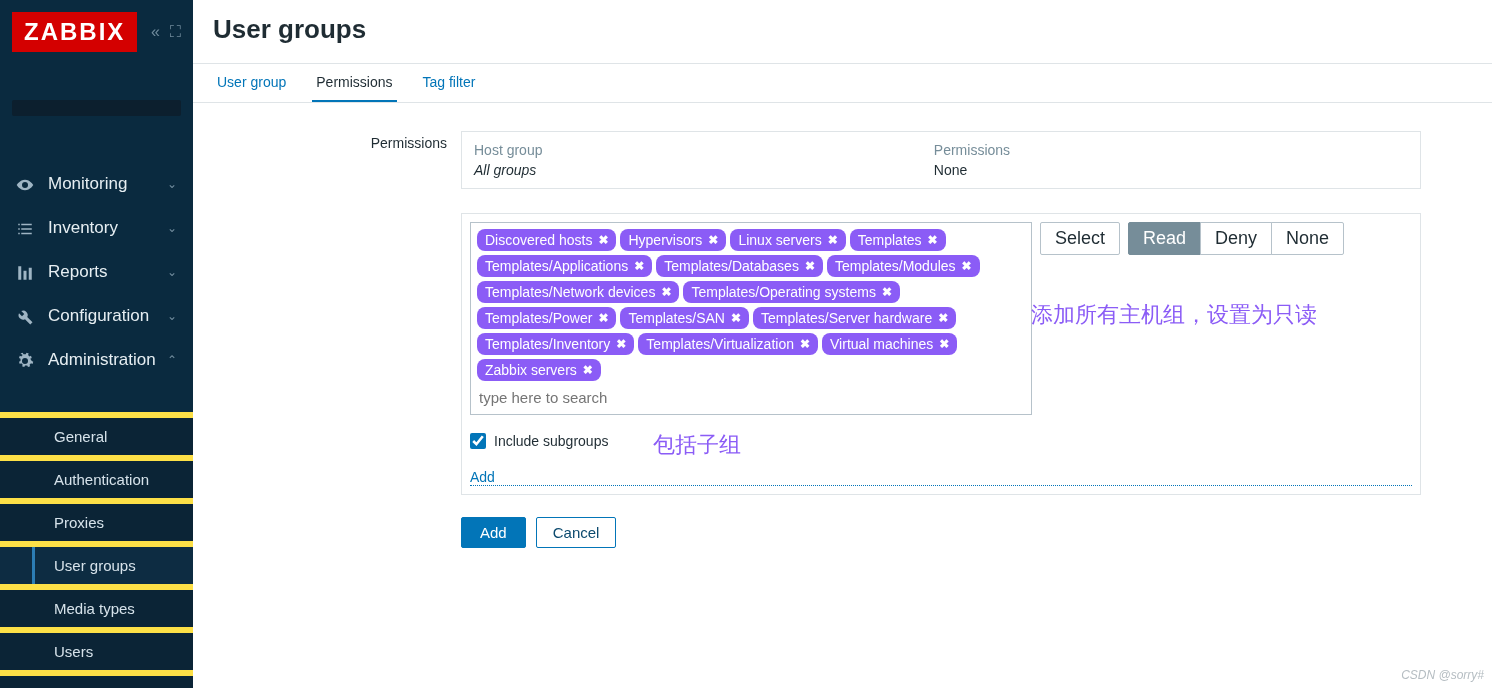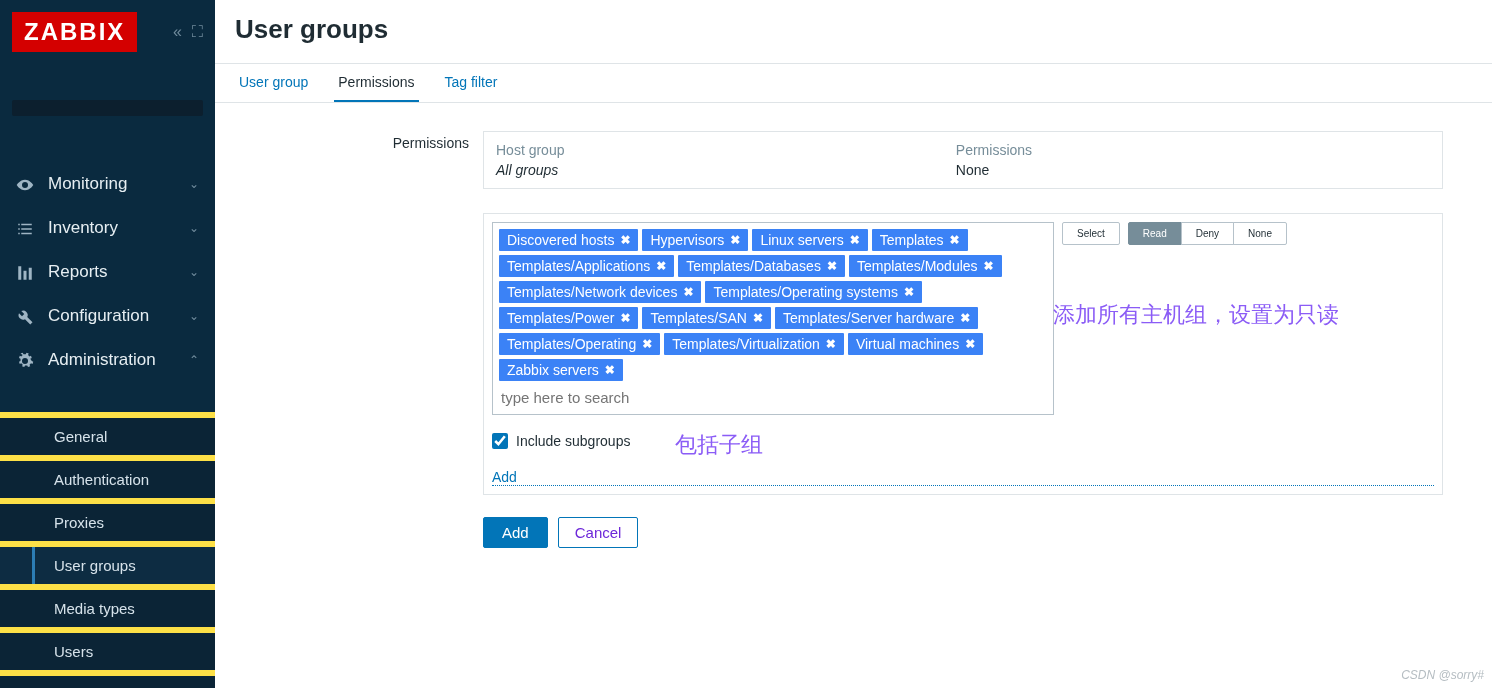--- a/index.html
+++ b/index.html
@@ -1,20 +1,20 @@
 <!DOCTYPE html>
 <html><head>
 <meta charset="utf-8">
 <style>
 * { box-sizing: border-box; margin: 0; padding: 0; }
 body { font-family: Arial, Helvetica, sans-serif; font-size: 14px; color: #1f2c33; background: #fff; width: 1492px; height: 688px; overflow: hidden; }
 .layout { display: flex; height: 100%; }
 
 
-.sidebar { width: 215px; background: #0a2a3f; color: #f2f2f2; display: flex; flex-direction: column; gap: 30px; }
+.sidebar { width: 193px; background: #0a2a3f; color: #f2f2f2; display: flex; flex-direction: column; gap: 30px; }
 .sb-head { display: flex; align-items: center; justify-content: space-between; padding: 12px 12px 10px 12px; }
 .logo { background: #d40000; color: #fff; font-weight: bold; padding: 6px 12px; font-size: 24px; letter-spacing: 2px; }
 .sb-icons { display: flex; gap: 10px; color: #6f8a9b; font-size: 16px; }
 .search { margin: 8px 12px 16px 12px; display: flex; align-items: center; background: #0c1f2e; border-radius: 2px; height: 30px; padding: 0 8px; }
 .search input { flex: 1; background: transparent; border: none; outline: none; color: #ccc; }
 .search svg { width: 16px; height: 16px; fill: #91a4b0; }
 .nav-item { display: flex; align-items: center; justify-content: space-between; padding: 12px 16px; color: #e6eef2; cursor: pointer; font-size: 17px; }
 .nav-item .lbl { display: flex; align-items: flex-end; gap: 14px; }
 .nav-item svg { width: 18px; height: 18px; fill: #9fb5c4; }
 .nav-item .chev { font-size: 12px; color: #6f8a9b; }
@@ -34,35 +34,35 @@
 .form-area { padding: 28px 14px 14px 14px; display:flex; }
 .form-label { width: 254px; text-align: right; padding-right: 14px; padding-top: 4px; color: #1f2c33; }
 .form-body { flex: 1; max-width: 960px; }
 .perm-table { border: 1px solid #dfe4e7; display: grid; grid-template-columns: 48% 52%; }
 .perm-th { padding: 10px 12px 2px 12px; color: #768d99; }
 .perm-td { padding: 2px 12px 10px 12px; font-style: italic; color: #1f2c33; }
 .perm-td.noit { font-style: normal; }
 .group-block { margin-top: 24px; border: 1px solid #dfe4e7; padding: 8px; display: flex; flex-direction: column; gap: 10px; }
 .row { display: flex; gap: 8px; align-items: flex-start; }
 .multisel { flex: 0 0 562px; border: 1px solid #b6c2ca; padding: 4px 4px 0 4px; display: flex; flex-wrap: wrap; align-content: flex-start; min-height: 160px; }
-.tag { background: #3b82f6; color: #fff; padding: 3px 8px; margin: 2px; display: inline-flex; align-items: center; gap: 6px; font-size: 14px; border-radius: 1px; }
+.tag { background: #8b5cf6; color: #fff; padding: 3px 8px; margin: 2px; display: inline-flex; align-items: center; gap: 6px; font-size: 14px; border-radius: 8px; }
 .tag .x { cursor: pointer; font-weight: bold; font-size: 12px; }
 .ms-input { border: none; outline: none; padding: 6px 4px 8px 4px; width: 100%; color: #768d99; font-size: 15px; }
-.btn { border: 1px solid #b6c2ca; background: #fff; padding: 5px 14px; cursor: pointer; color: #1f2c33; font-size: 10px; border-radius: 2px; }
+.btn { border: 1px solid #b6c2ca; background: #fff; padding: 5px 14px; cursor: pointer; color: #1f2c33; font-size: 18px; border-radius: 2px; }
 .btngrp { display: flex; }
 .btngrp .btn { border-radius: 0; margin-left: -1px; }
 .btngrp .btn:first-child { border-top-left-radius: 2px; border-bottom-left-radius: 2px; margin-left: 0; }
 .btngrp .btn:last-child { border-top-right-radius: 2px; border-bottom-right-radius: 2px; }
 .btn.sel { background: #768d99; color: #fff; border-color: #768d99; }
 .check-row { display: flex; align-items: center; gap: 8px; margin-top: 8px; }
 .check-row input { width: 16px; height: 16px; accent-color: #0275b8; }
 .link { color: #0275b8; cursor: pointer; border-bottom: 1px dotted #0275b8; display: inline-block; margin-top: 10px; }
 .actions { display: flex; gap: 10px; margin-top: 22px; }
 .btn-primary { background: #0275b8; color: #fff; border: 1px solid #0275b8; padding: 6px 18px; cursor: pointer; border-radius: 2px; font-size: 15px; }
-.btn-outline { background: #fff; color: #6d28d9; border: 1px solid #0275b8; padding: 6px 16px; cursor: pointer; border-radius: 2px; font-size: 15px; }
+.btn-outline { background: #fff; color: #0c4a6e; border: 1px solid #0275b8; padding: 6px 16px; cursor: pointer; border-radius: 2px; font-size: 15px; }
 
 .annot { position: absolute; color: #8b5cf6; font-size: 22px; pointer-events: none; }
 .watermark { position: absolute; right: 8px; bottom: 6px; font-size: 12px; color: #b5bdc2; font-style: italic; }
 </style>
 </head>
 <body>
 
 <div class="layout">
   <aside class="sidebar">
     <div class="sb-head">
@@ -202,21 +202,21 @@
                 </span>
                 <span class="tag">
                   <span>Templates/SAN</span> 
                   <span class="x">✖</span>
                 </span>
                 <span class="tag">
                   <span>Templates/Server hardware</span> 
                   <span class="x">✖</span>
                 </span>
                 <span class="tag">
-                  <span>Templates/Operating</span> 
+                  <span>Templates/Inventory</span> 
                   <span class="x">✖</span>
                 </span>
                 <span class="tag">
                   <span>Templates/Virtualization</span> 
                   <span class="x">✖</span>
                 </span>
                 <span class="tag">
                   <span>Virtual machines</span> 
                   <span class="x">✖</span>
                 </span>

